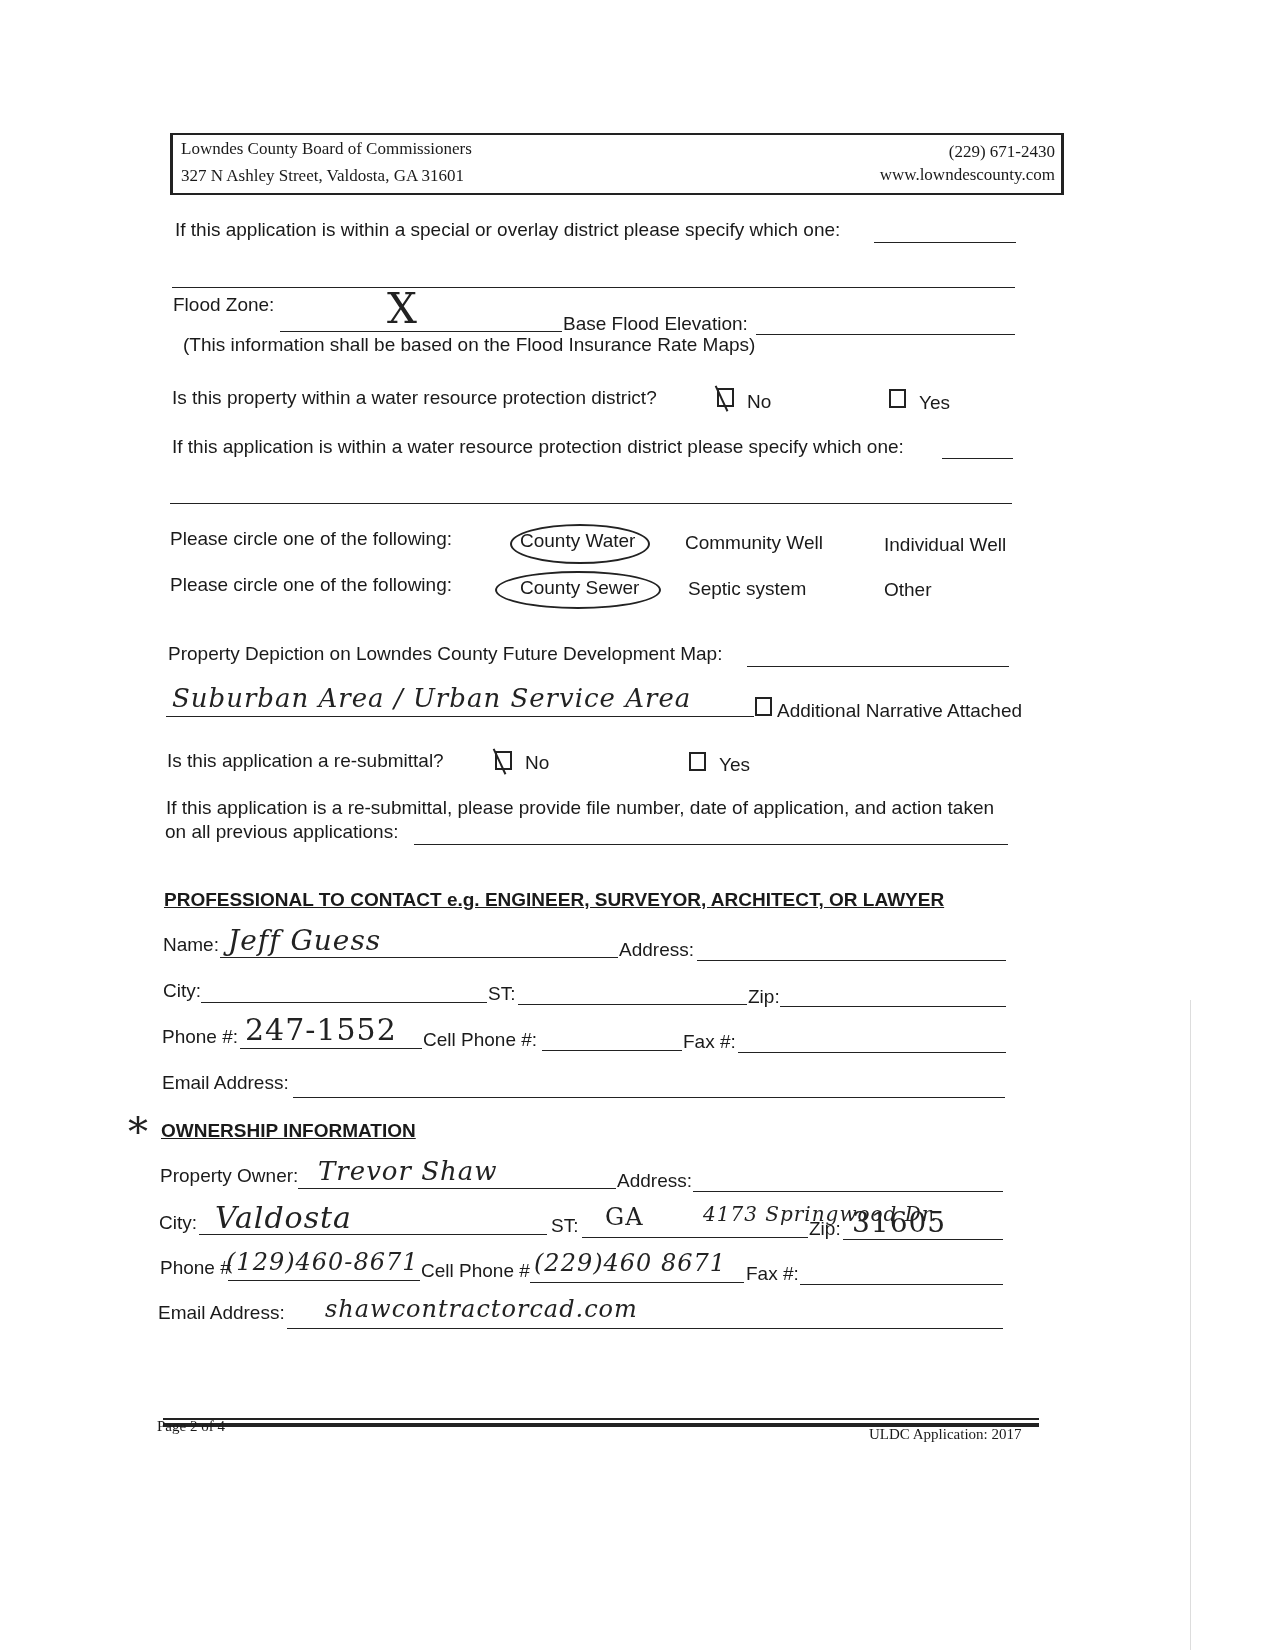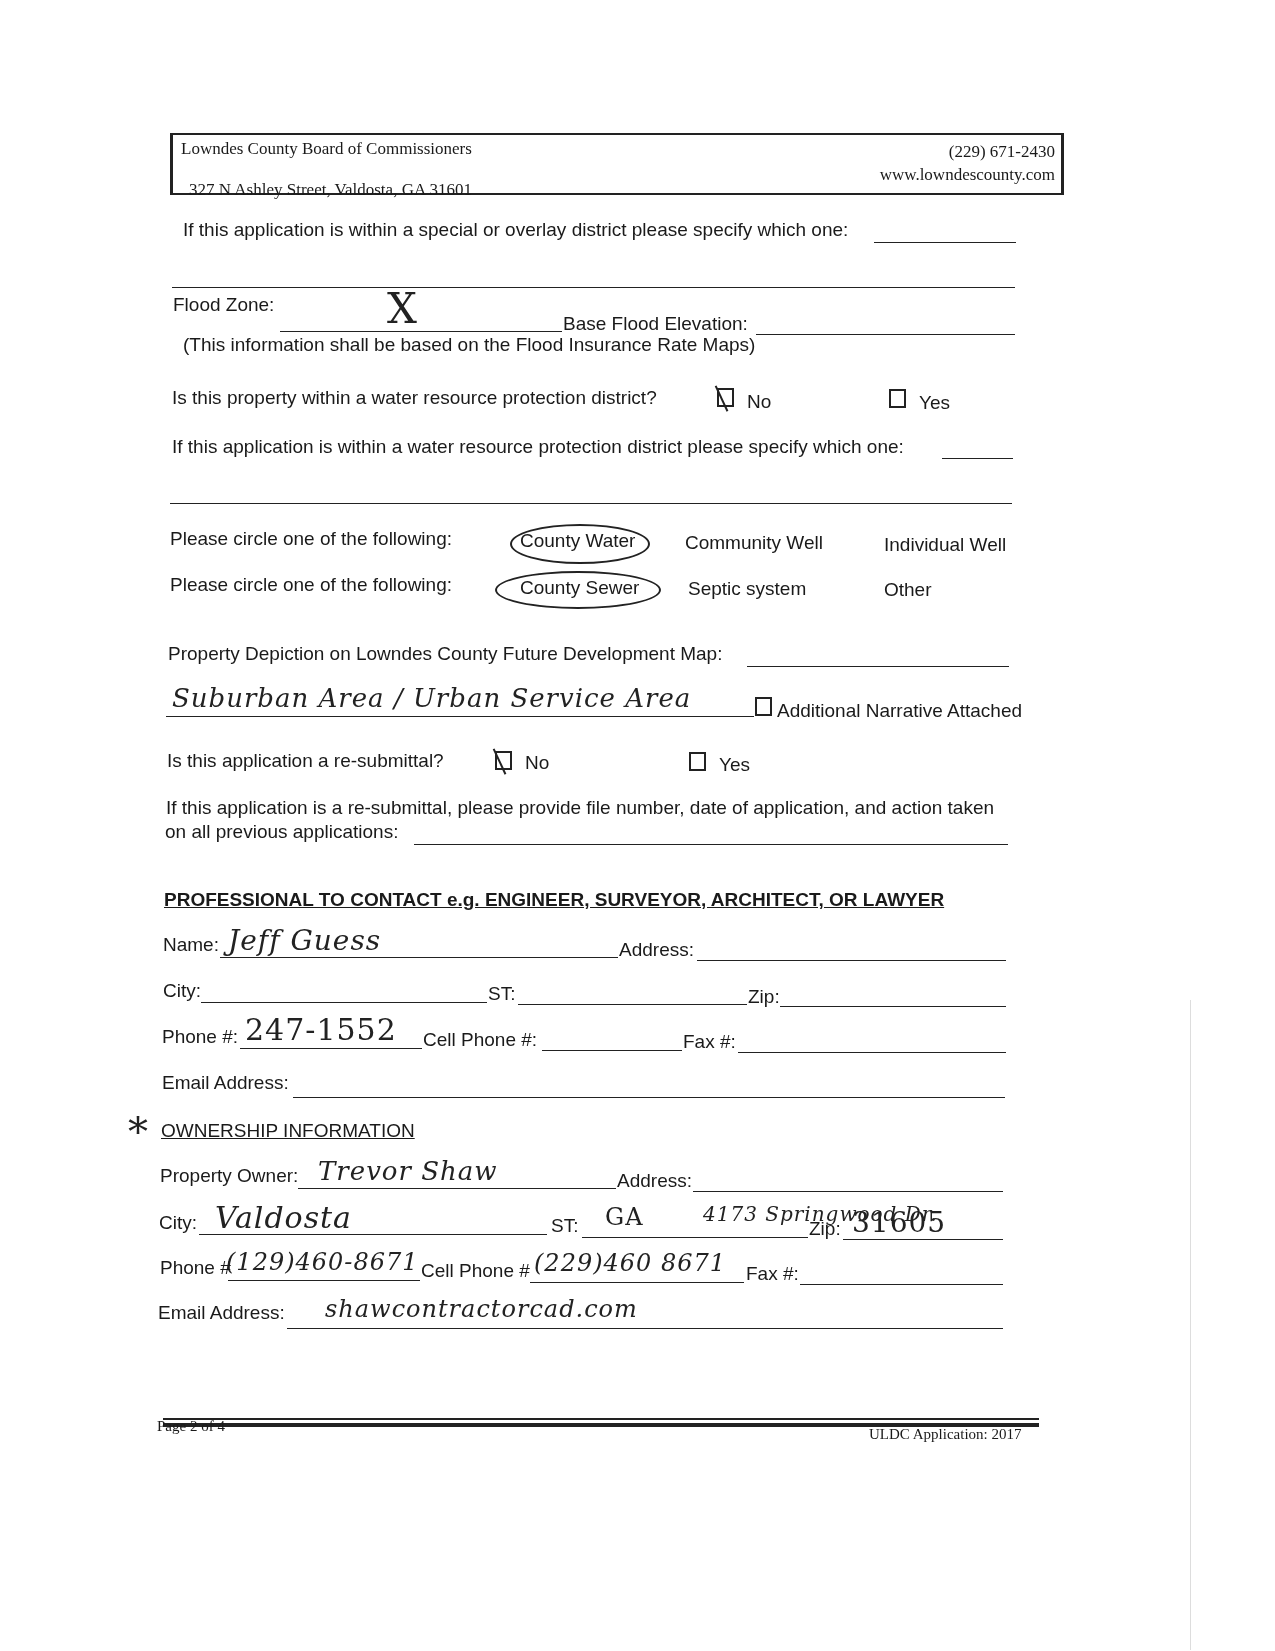--- a/index.html
+++ b/index.html
@@ -8,37 +8,37 @@
   .serif{font-family:"Liberation Serif",serif;}
   .hand{font-family:"DejaVu Serif",serif;font-style:italic;color:#222;letter-spacing:1px;}
   .header-box{left:170px;top:133px;width:888px;height:58px;border:2px solid #222;border-left-width:3px;border-right-width:3px;}
   .hdr-l{left:8px;font-size:17px;line-height:22px;}
   .hdr-r{right:6px;font-size:17px;line-height:22px;text-align:right;}
   .txt{font-size:19px;white-space:nowrap;}
   .line{position:absolute;border-bottom:1.5px solid #222;height:0;}
   .box{position:absolute;width:17px;height:19px;border:2px solid #222;box-sizing:border-box;}
   .chk::after{content:"";position:absolute;left:1px;top:-8px;width:12px;height:28px;border-left:2px solid #222;transform:rotate(-25deg);}
   .circle{position:absolute;border:2px solid #222;border-radius:50%;}
-  .u{text-decoration:underline;font-weight:normal;}
+  .u{text-decoration:underline;font-weight:bold;}
   .footer-rule1{left:163px;top:1418px;width:876px;border-top:2px solid #222;}
   .footer-rule2{left:163px;top:1423px;width:876px;border-top:4px solid #222;}
   .foot{font-size:15px;}
   .scanline{left:1190px;top:1000px;width:1px;height:650px;background:#ddd;}
 </style>
 </head>
 <body>
 
 <div class="abs header-box">
   <div class="abs hdr-l serif" style="top:3px;">Lowndes County Board of Commissioners</div>
-  <div class="abs hdr-l serif" style="top:44px;margin-left:8px;">327 N Ashley Street, Valdosta, GA  31601</div>
+  <div class="abs hdr-l serif" style="top:30px;">327 N Ashley Street, Valdosta, GA  31601</div>
   <div class="abs hdr-r serif" style="top:6px;">(229) 671-2430</div>
   <div class="abs hdr-r serif" style="top:29px;">www.lowndescounty.com</div>
 </div>
 
-<div class="abs txt" style="left:175px;top:219px;margin-left:8px;">If this application is within a special or overlay district please specify which one:</div>
+<div class="abs txt" style="left:175px;top:219px;">If this application is within a special or overlay district please specify which one:</div>
 <div class="line" style="left:874px;top:242px;width:142px;"></div>
 <div class="line" style="left:172px;top:287px;width:843px;"></div>
 
 <div class="abs txt" style="left:173px;top:294px;">Flood Zone:</div>
 <div class="line" style="left:280px;top:331px;width:282px;"></div>
 <div class="abs hand" style="left:387px;top:284px;font-size:42px;font-style:normal;">X</div>
 <div class="abs txt" style="left:563px;top:313px;">Base Flood Elevation:</div>
 <div class="line" style="left:756px;top:334px;width:259px;"></div>
 <div class="abs txt" style="left:183px;top:334px;">(This information shall be based on the Flood Insurance Rate Maps)</div>
 

